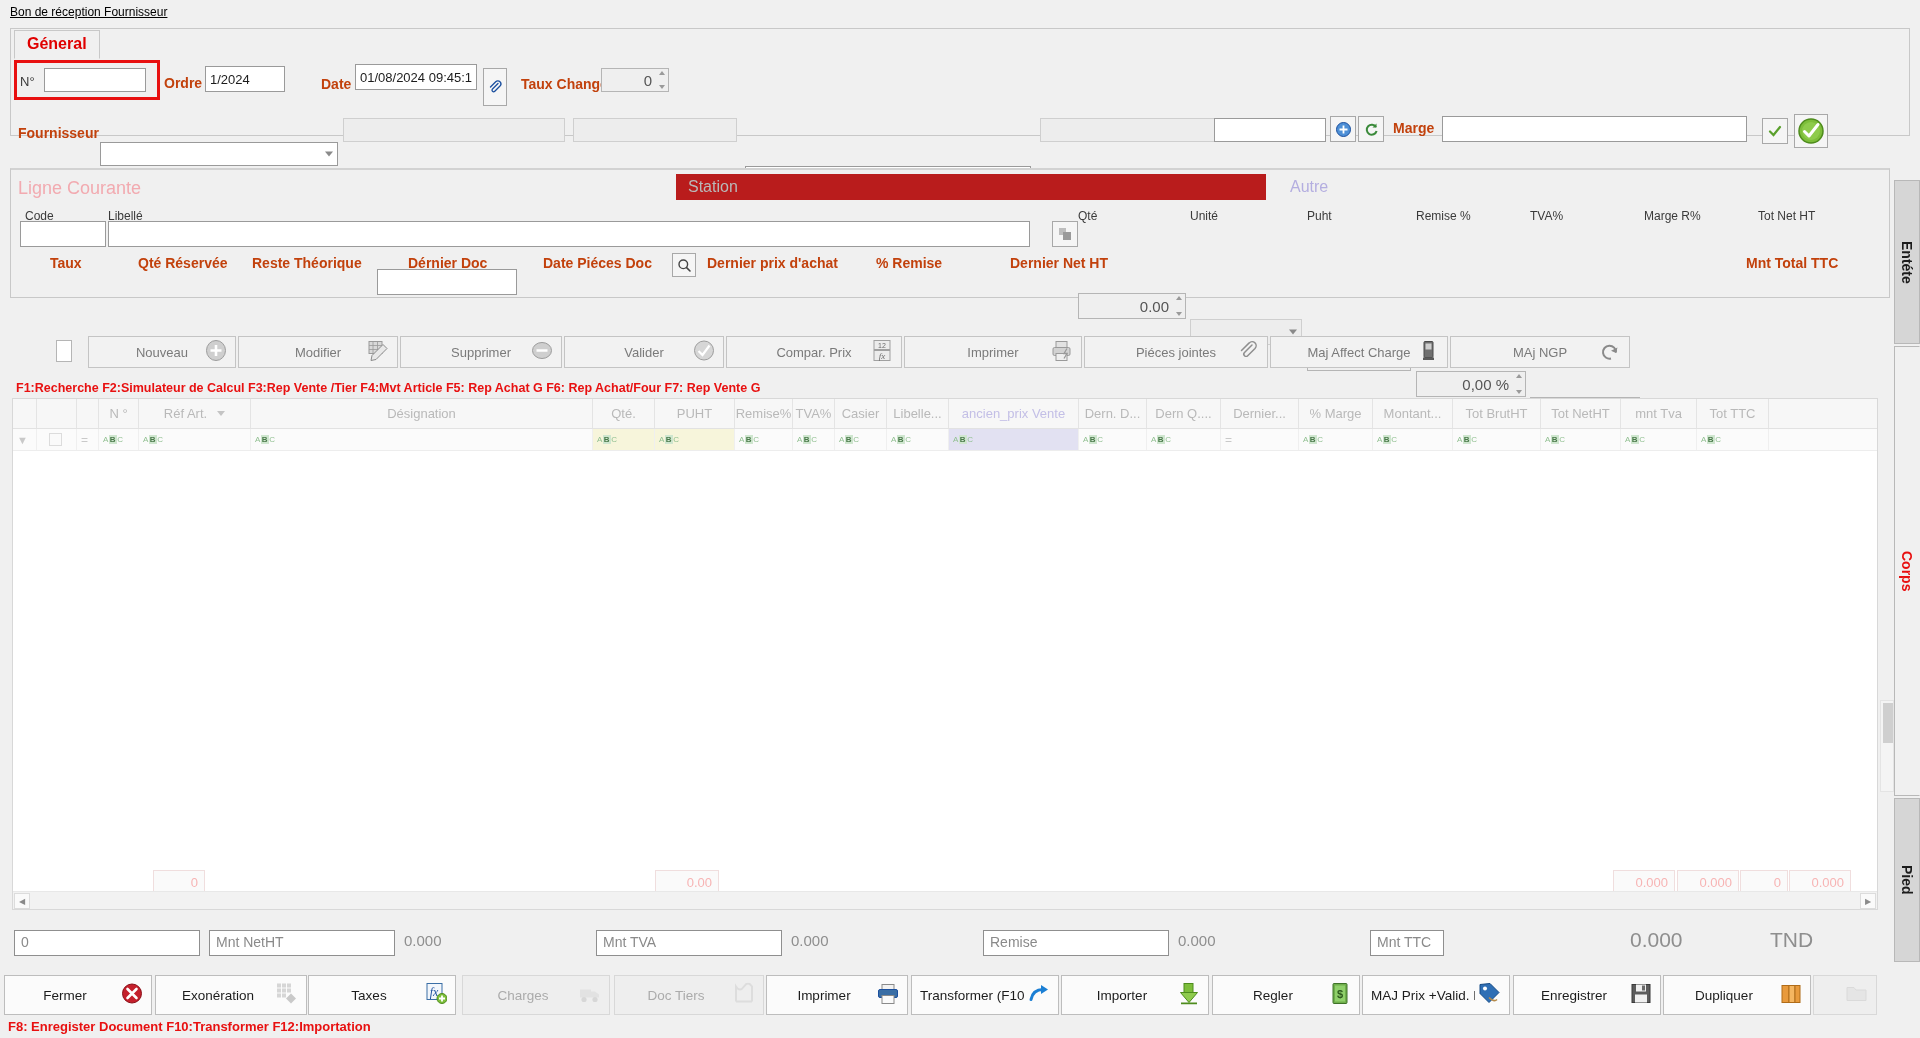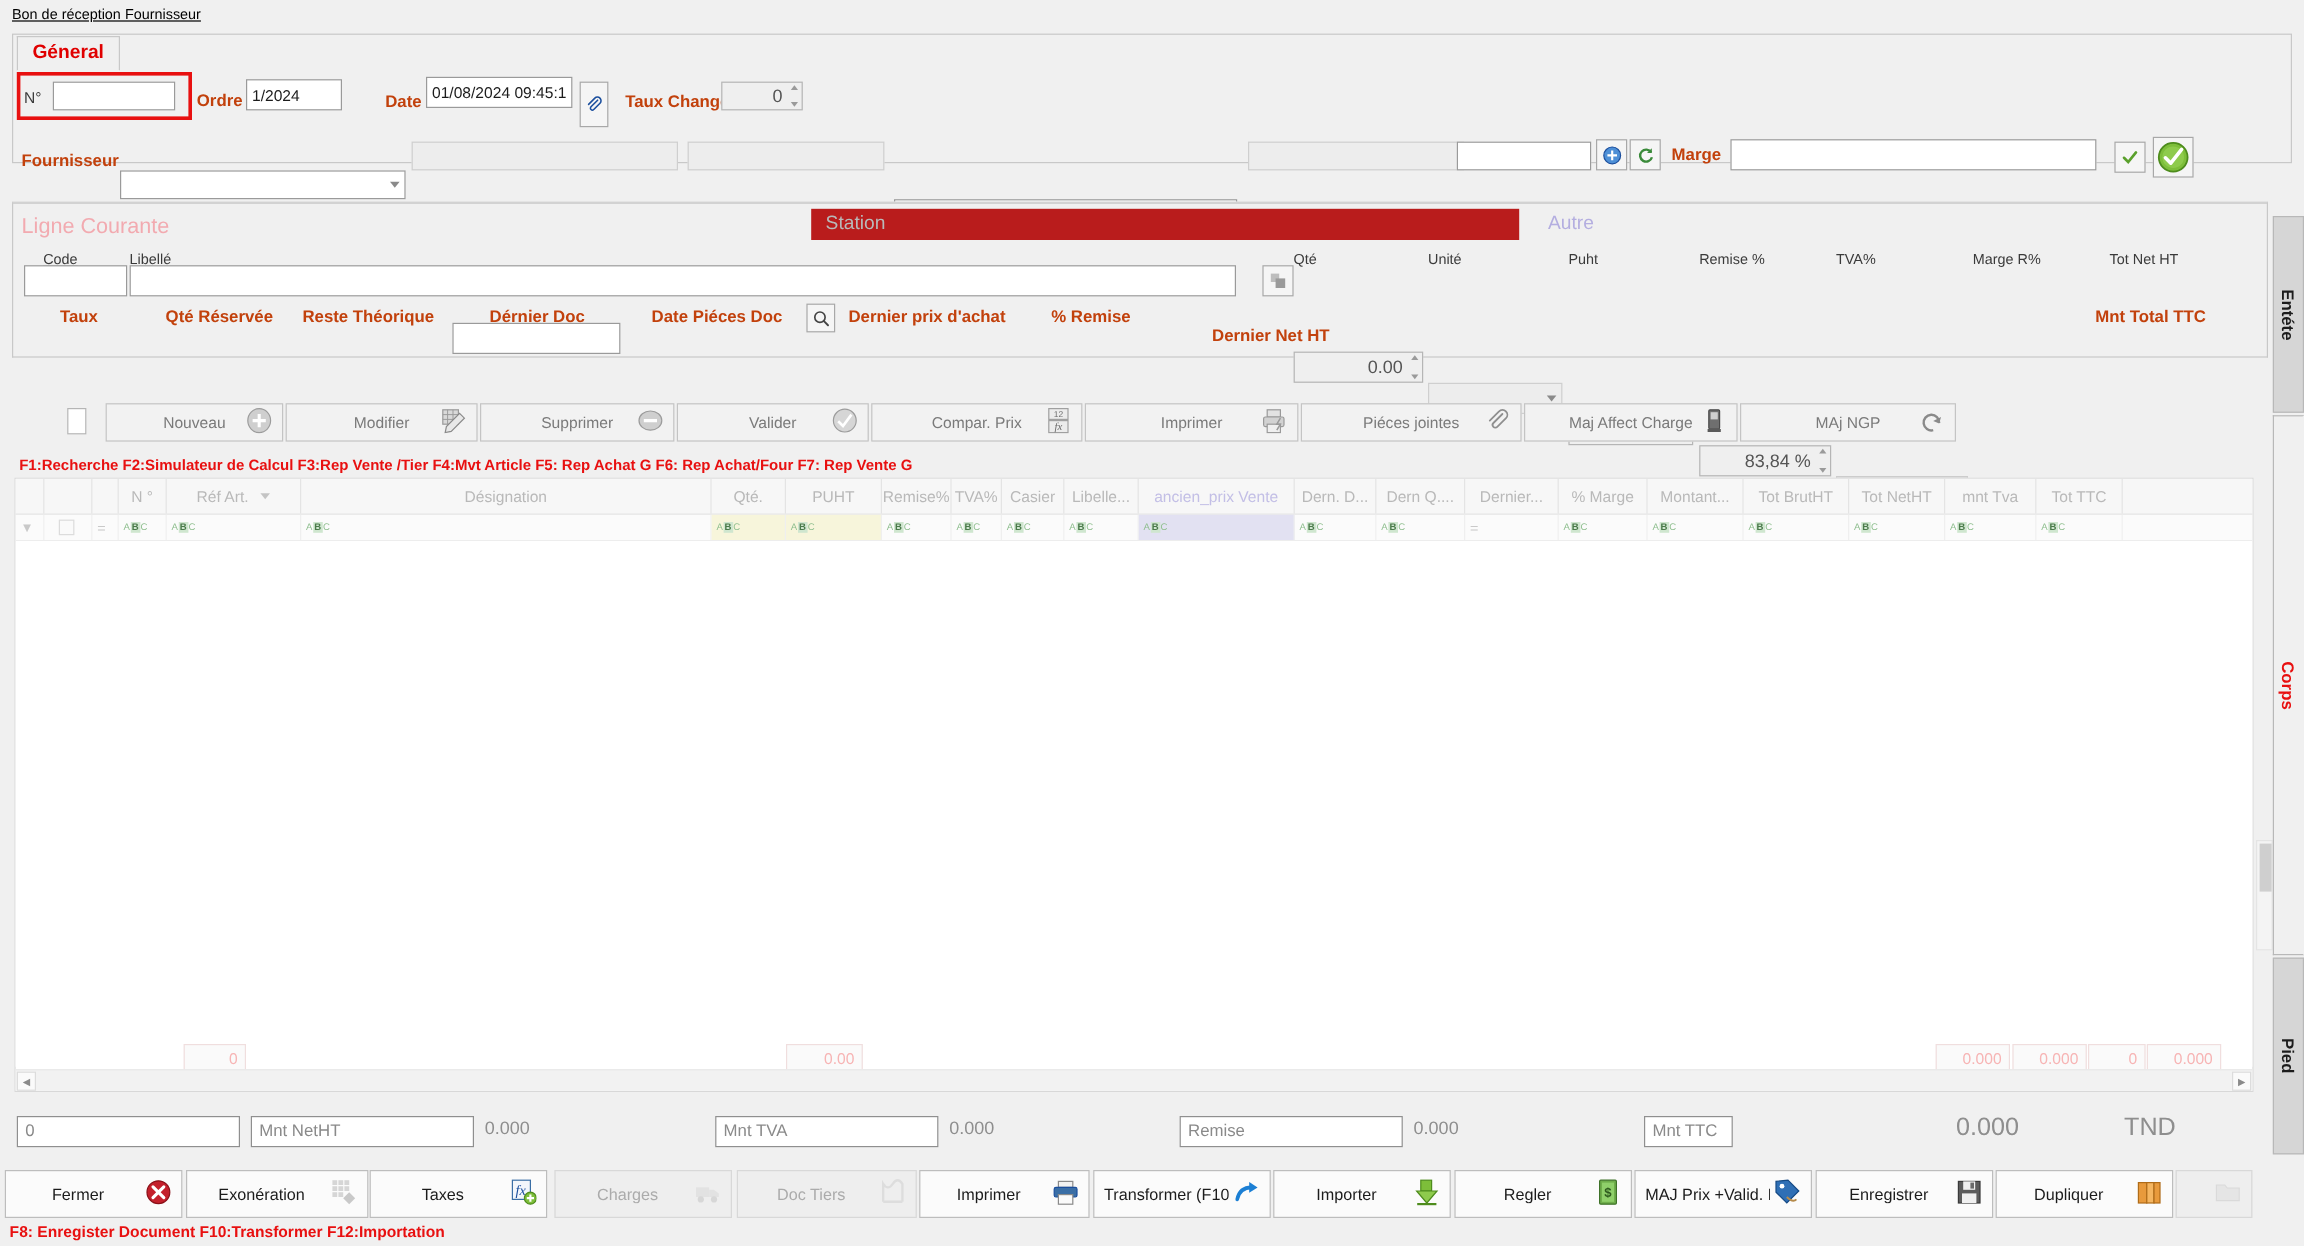--- a/index.html
+++ b/index.html
@@ -271,21 +271,21 @@
     <circle cx="14" cy="14" r="9" fill="#8ecb4c"></circle>
     <path d="M7.5 14.5 L12 19 L21 7.5" stroke="#ffffff" stroke-width="3" fill="none" stroke-linecap="round" stroke-linejoin="round"></path>
   </svg>
 </div>
 
 <div class="lc-box"></div>
 <div class="lc-title">Ligne Courante</div>
 <div class="tab-station">Station</div>
 <div class="tab-autre">Autre</div>
 
-<div class="abs lbl" style="left:36px; top:209px; font-size:12px;text-decoration:underline;">Code</div>
+<div class="abs lbl" style="left:25px; top:209px; font-size:12px;text-decoration:underline;">Code</div>
 <div class="fakefield abs" style="left:20px; top:221px; width:86px; height:26px;"></div>
 
 <div class="abs lbl" style="left:108px; top:209px; font-size:12px;">Libellé</div>
 <div class="fakefield abs" style="left:108px; top:221px; width:922px; height:26px;"></div>
 
 <div class="iconbtn abs" style="left:1052px; top:221px; width:26px; height:26px;">
   <svg width="14" height="14" viewBox="0 0 14 14">
     <rect x="1" y="1" width="7" height="7" fill="#bdbdbd"></rect>
     <rect x="5" y="5" width="8" height="8" fill="#9a9a9a"></rect>
   </svg>
@@ -310,21 +310,21 @@
 <div class="numfield abs grey" style="left:1307px; top:221px; width:104px; height:26px;">
   <span>0.000</span>
   <span class="spin">
       <i class="up"></i>
       <i class="dn"></i>
     </span>
 </div>
 
 <div class="abs lbl" style="left:1416px; top:209px; font-size:12px;">Remise %</div>
 <div class="numfield abs grey" style="left:1416px; top:221px; width:110px; height:26px;">
-  <span>83,84 %</span>
+  <span>0,00 %</span>
   <span class="spin">
       <i class="up"></i>
       <i class="dn"></i>
     </span>
 </div>
 
 <div class="abs lbl" style="left:1530px; top:209px; font-size:12px;">TVA%</div>
 <div class="numfield abs grey" style="left:1530px; top:221px; width:110px; height:26px;">
   <span>0</span>
   <span class="spin">
@@ -405,21 +405,21 @@
 
 <div class="abs lbl-b" style="left:876px; top:255px;">% Remise</div>
 <div class="numfield abs green" style="left:837px; top:269px; width:134px; height:26px;">
   <span>0.000</span>
   <span class="spin">
       <i class="up"></i>
       <i class="dn"></i>
     </span>
 </div>
 
-<div class="abs lbl-b" style="left:1010px; top:255px;margin-top:16px;">Dernier Net HT</div>
+<div class="abs lbl-b" style="left:1010px; top:255px;">Dernier Net HT</div>
 <div class="numfield abs green" style="left:981px; top:269px; width:140px; height:26px;">
   <span>0.000</span>
   <span class="spin">
       <i class="up"></i>
       <i class="dn"></i>
     </span>
 </div>
 
 <div class="abs lbl-b" style="left:1746px; top:255px;">Mnt Total  TTC</div>
 <div class="numfield abs red" style="left:1758px; top:269px; width:116px; height:26px;">

